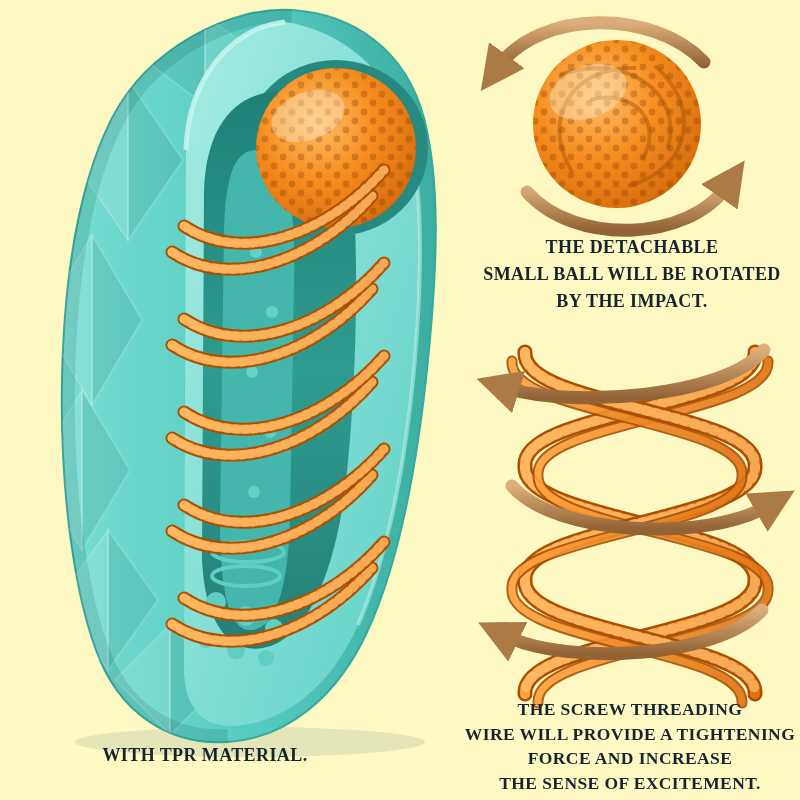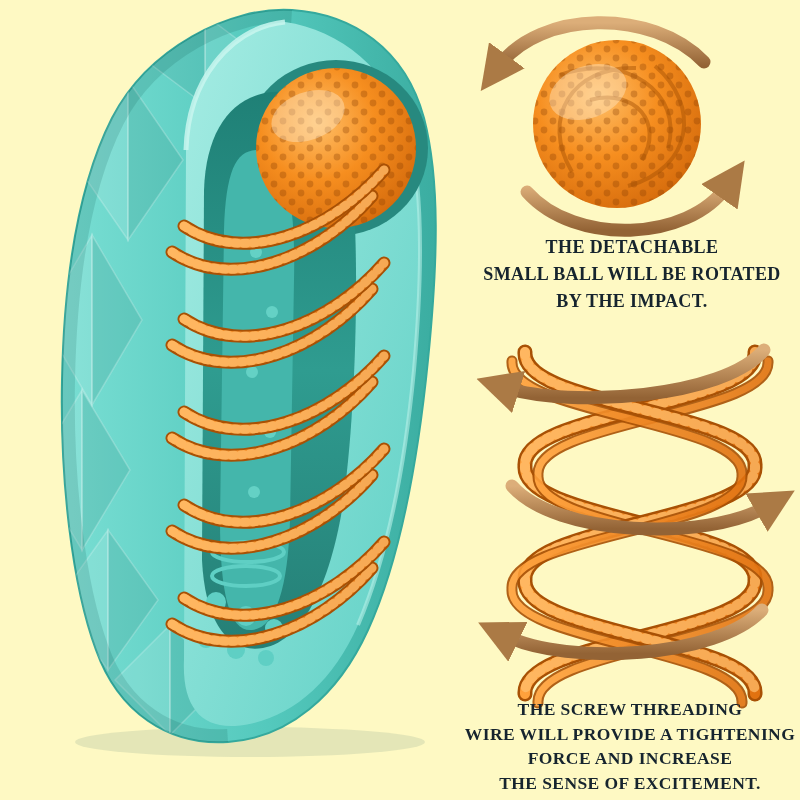--- a/index.html
+++ b/index.html
@@ -230,15 +230,16 @@
   </div>
 
   <div class="caption cap-screw">
     <div>THE SCREW THREADING</div>
     <div>WIRE WILL PROVIDE A TIGHTENING</div>
     <div>FORCE AND INCREASE</div>
     <div>THE SENSE OF EXCITEMENT.</div>
   </div>
 
   <div class="caption cap-tunnel">
+    <div>WITH TPR MATERIAL.</div>
   </div>
 
 </div>
 
 </body></html>

